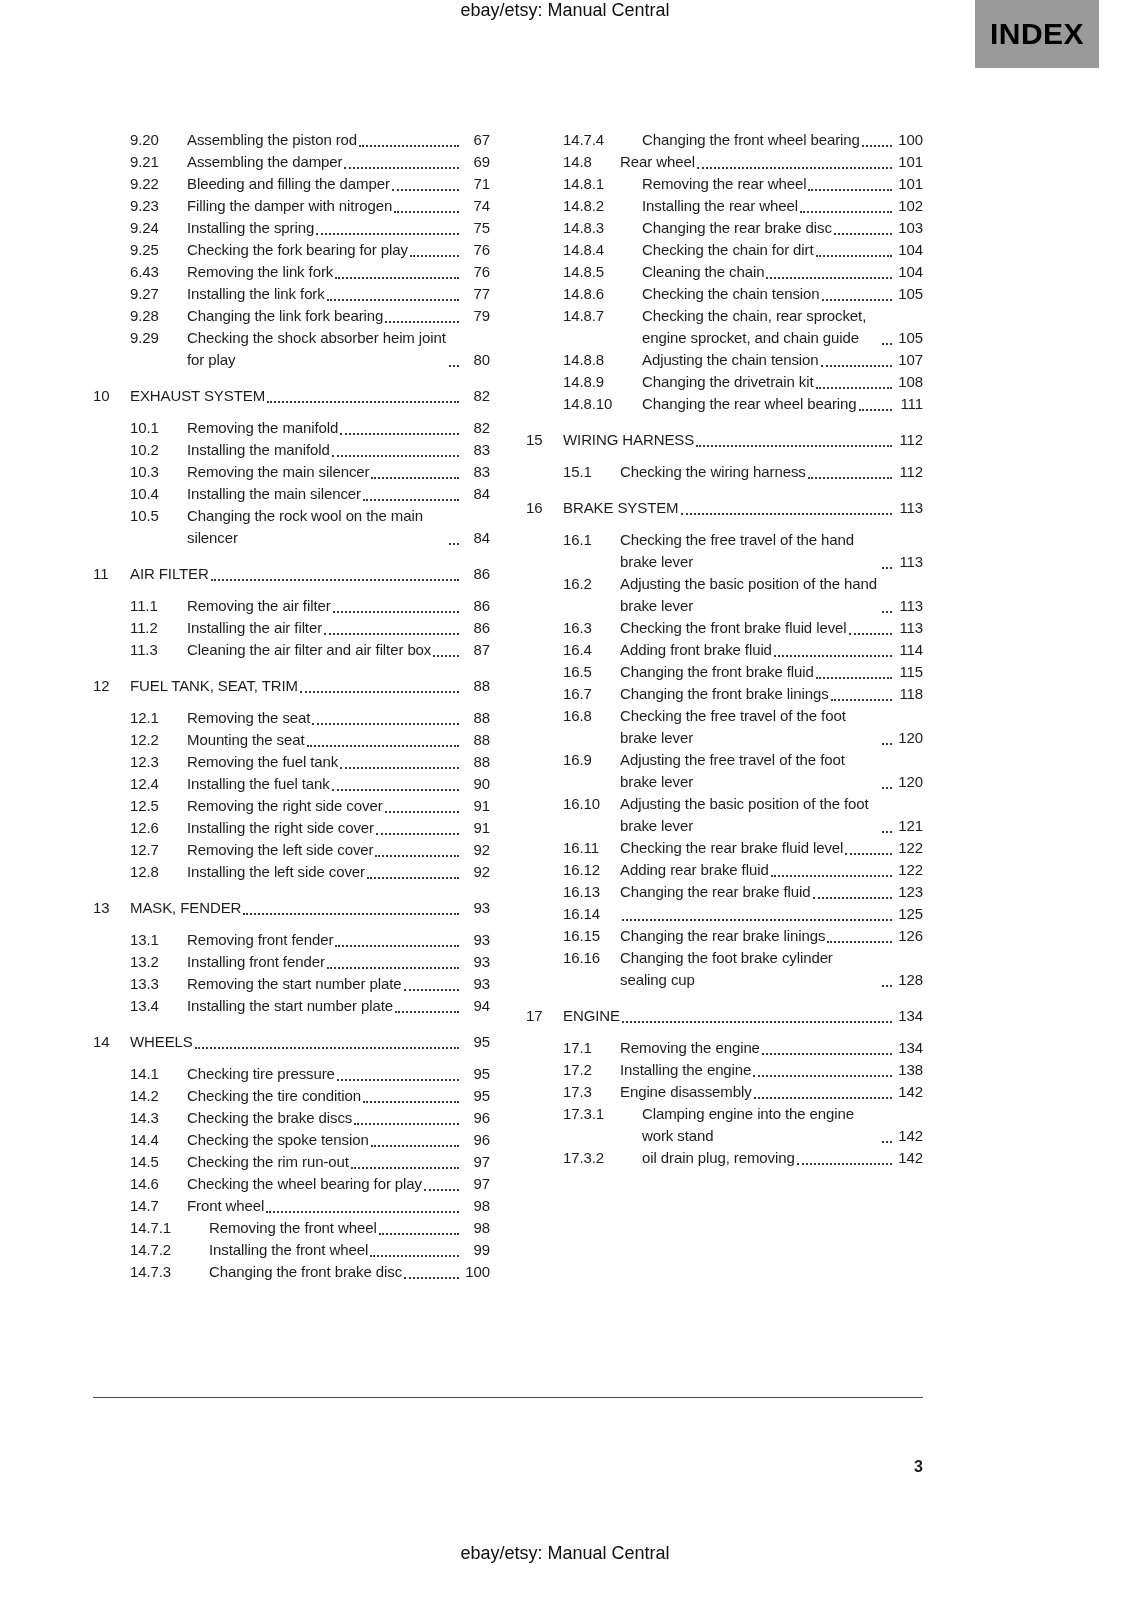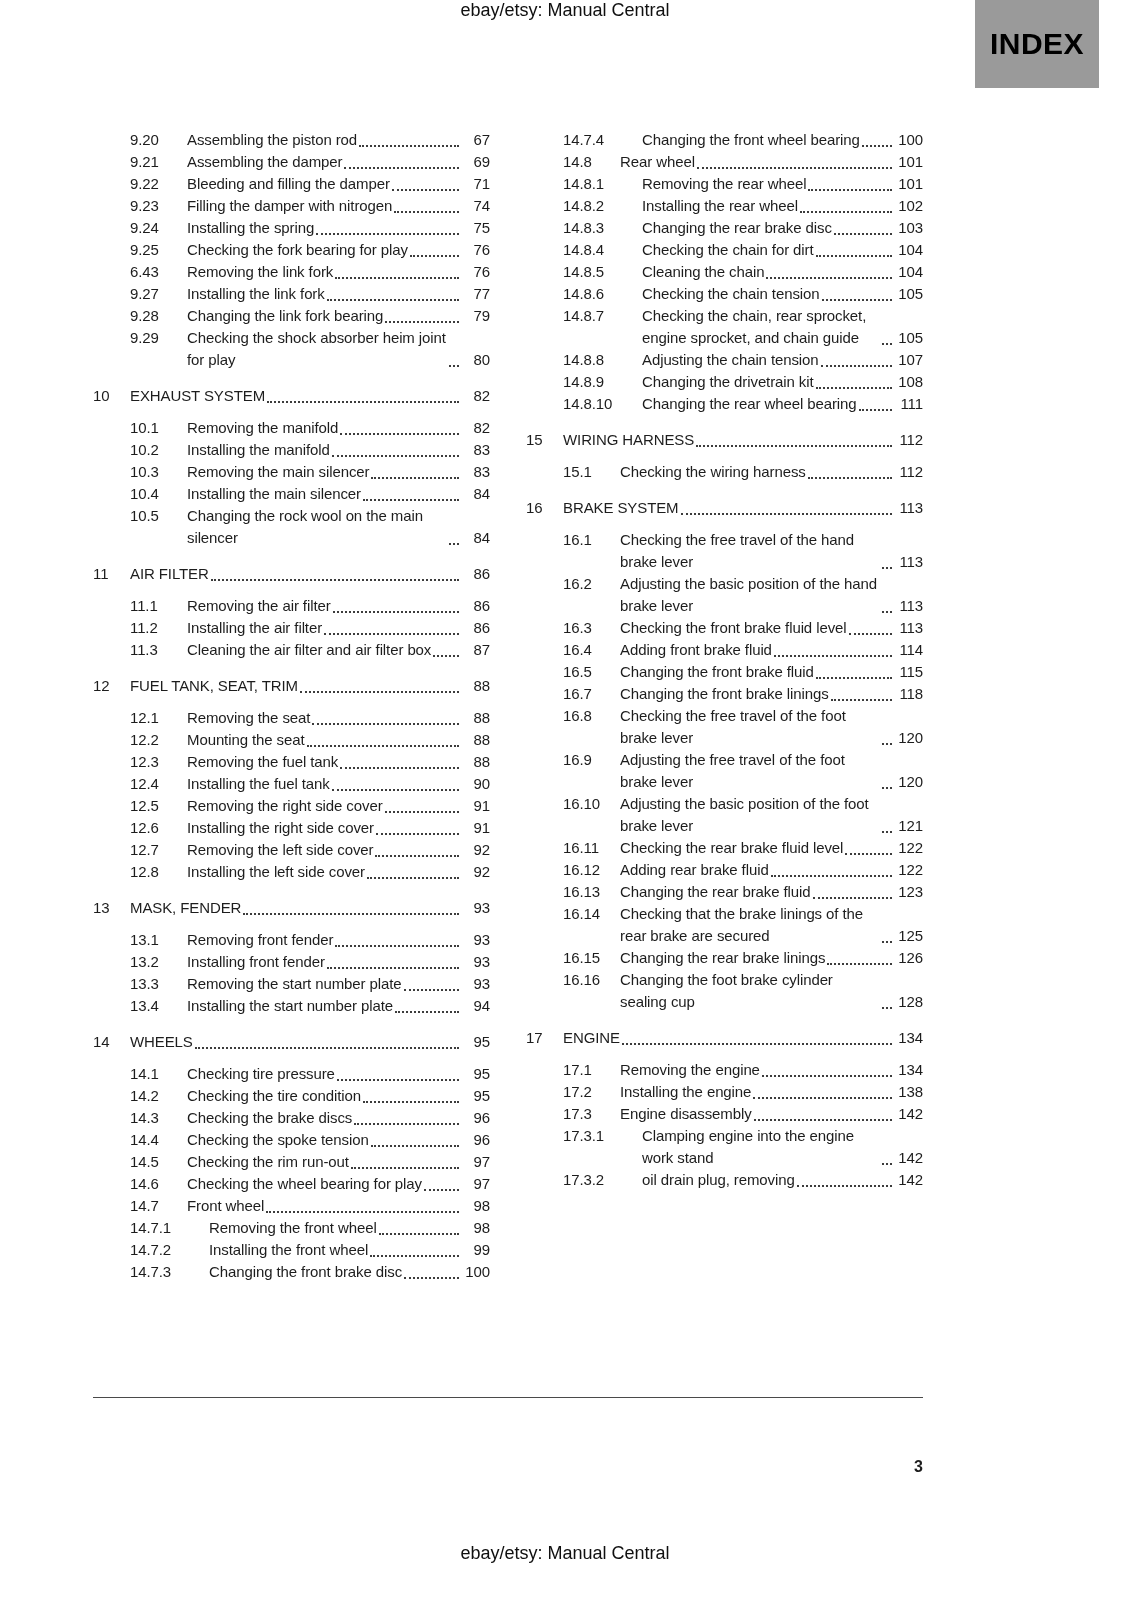--- a/index.html
+++ b/index.html
@@ -10,21 +10,21 @@
     color: #1d1d1d;
     position: relative;
     overflow: hidden;
   }
   .header-watermark {
     position: absolute; top: 0; left: 0; width: 100%;
     text-align: center; font-size: 18px; color: #0f0f0f;
   }
   .index-box {
     position: absolute; top: 0; right: 31px;
-    width: 124px; height: 88px;
+    width: 124px; height: 68px;
     display: flex; align-items: center; justify-content: center;
   }
   .index-label { font-size: 30px; font-weight: bold; color: #000; letter-spacing: 0.5px; }
   .toc {
     position: absolute; top: 129px; left: 93px; width: 830px;
     display: flex; gap: 36px;
   }
   .toc-col { width: 397px; flex: none; }
   .toc-row {
     display: flex; align-items: flex-end;
@@ -498,21 +498,20 @@
         <span class="toc-page">122</span>
       </div>
       <div class="toc-row level1">
         <span class="toc-num">16.13</span>
         <span class="toc-title">Changing the rear brake fluid</span>
         <span class="toc-leader"></span>
         <span class="toc-page">123</span>
       </div>
       <div class="toc-row level1">
         <span class="toc-num">16.14</span>
-        <span class="toc-title">Checking that the brake linings of the rear brake are secured</span>
         <span class="toc-leader"></span>
         <span class="toc-page">125</span>
       </div>
       <div class="toc-row level1">
         <span class="toc-num">16.15</span>
         <span class="toc-title">Changing the rear brake linings</span>
         <span class="toc-leader"></span>
         <span class="toc-page">126</span>
       </div>
       <div class="toc-row level1">

